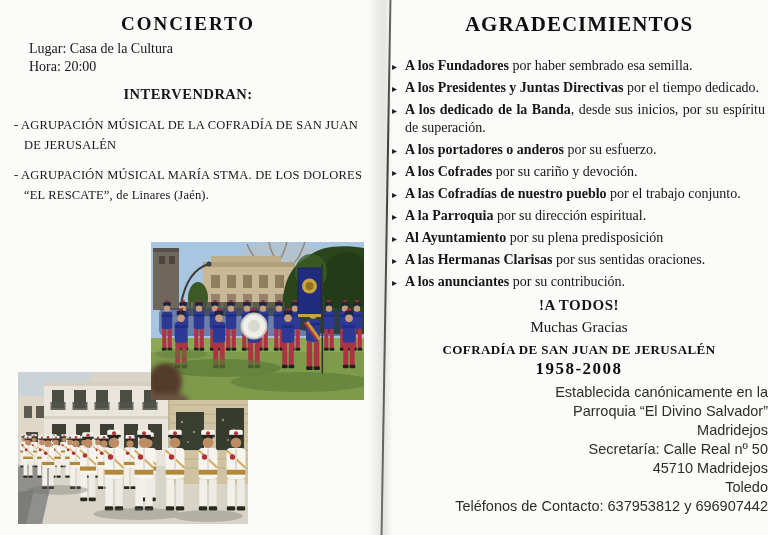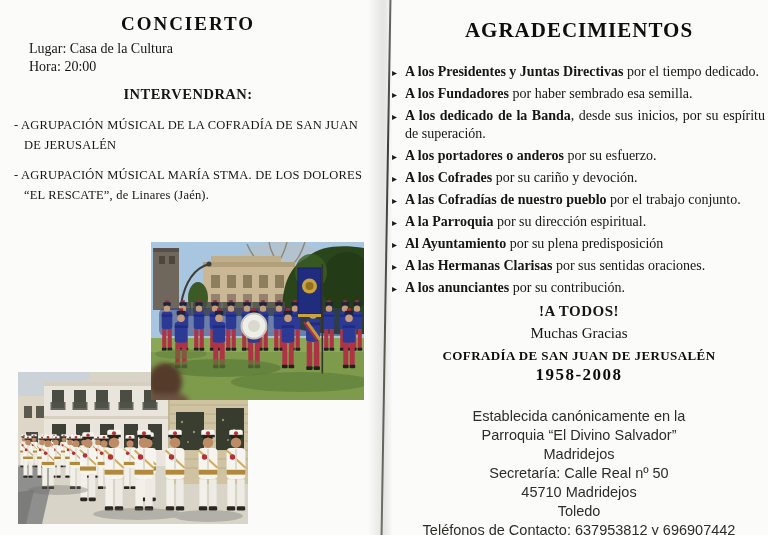--- a/index.html
+++ b/index.html
@@ -29,34 +29,34 @@
 
   
   .gutter{position:absolute;left:368px;top:0;width:34px;height:535px;z-index:6;pointer-events:none;
           background:linear-gradient(to right,rgba(110,110,104,0) 0%,rgba(95,95,88,.14) 42%,
                      rgba(60,60,54,.10) 52%,rgba(255,255,255,0) 72%);}
   .crease{position:absolute;left:385px;top:-4px;width:2px;height:543px;z-index:7;pointer-events:none;
           background:linear-gradient(to bottom,#6b6b64,#3e3e38 28%,#55554e 62%,#72726a);
           transform:rotate(0.95deg);transform-origin:50% 50%;}
 
   
-  .page-right{position:absolute;left:390px;top:12px;width:378px;height:509px;}
+  .page-right{position:absolute;left:390px;top:6px;width:378px;height:509px;}
   .r-title{margin:0;padding-top:6px;text-align:center;font-weight:bold;
            font-size:21px;letter-spacing:1px;color:#0e0e0e;}
   .thanks{list-style:none;margin:20px 0 0;padding:0 3px 0 2px;
           font-size:14px;line-height:18px;text-align:justify;}
   .thanks li{position:relative;padding-left:13px;margin-bottom:4px;}
   .thanks .marker{position:absolute;left:0;top:1px;font-size:10px;
                   font-family:"DejaVu Sans",sans-serif;color:#1a1a1a;}
   .thanks .lead{font-weight:bold;}
   .closing1{margin:6px 0 0;text-align:center;font-weight:bold;font-size:15px;letter-spacing:.5px;}
   .closing2{margin:5px 0 0;text-align:center;font-size:15px;}
   .org{margin:6px 0 0;text-align:center;font-weight:bold;font-size:13px;letter-spacing:.4px;color:#0e0e0e;}
   .years{margin:1px 0 0;text-align:center;font-weight:bold;font-size:17px;letter-spacing:1.5px;color:#0e0e0e;}
-  .address{margin-top:22px;text-align:center;font-family:"Liberation Sans",sans-serif;
+  .address{margin-top:4px;text-align:right;font-family:"Liberation Sans",sans-serif;
            font-size:14.5px;line-height:19px;color:#2d2d2a;}
 </style>
 </head>
 <body>
 
 <div class="scan">
 
   <div class="page-left">
     <h2 class="l-sub">CONCIERTO</h2>
     <p class="l-meta first">Lugar: Casa de la Cultura</p>
@@ -296,24 +296,24 @@
   </div>
 
   <div class="gutter"></div>
   <div class="crease"></div>
 
   <div class="page-right">
     <h1 class="r-title">AGRADECIMIENTOS</h1>
 
     <ul class="thanks">
       <li>
+        <span class="marker">▸</span><span class="lead">A los Fundadores</span><span> por haber sembrado esa semilla.</span>
+      </li>
+      <li>
         <span class="marker">▸</span><span class="lead">A los Presidentes y Juntas Directivas</span><span> por el tiempo dedicado.</span>
-      </li>
-      <li>
-        <span class="marker">▸</span><span class="lead">A los Fundadores</span><span> por haber sembrado esa semilla.</span>
       </li>
       <li>
         <span class="marker">▸</span><span class="lead">A los dedicado de la Banda</span><span>, desde sus inicios, por su espíritu de superación.</span>
       </li>
       <li>
         <span class="marker">▸</span><span class="lead">A los portadores o anderos</span><span> por su esfuerzo.</span>
       </li>
       <li>
         <span class="marker">▸</span><span class="lead">A los Cofrades</span><span> por su cariño y devoción.</span>
       </li>

